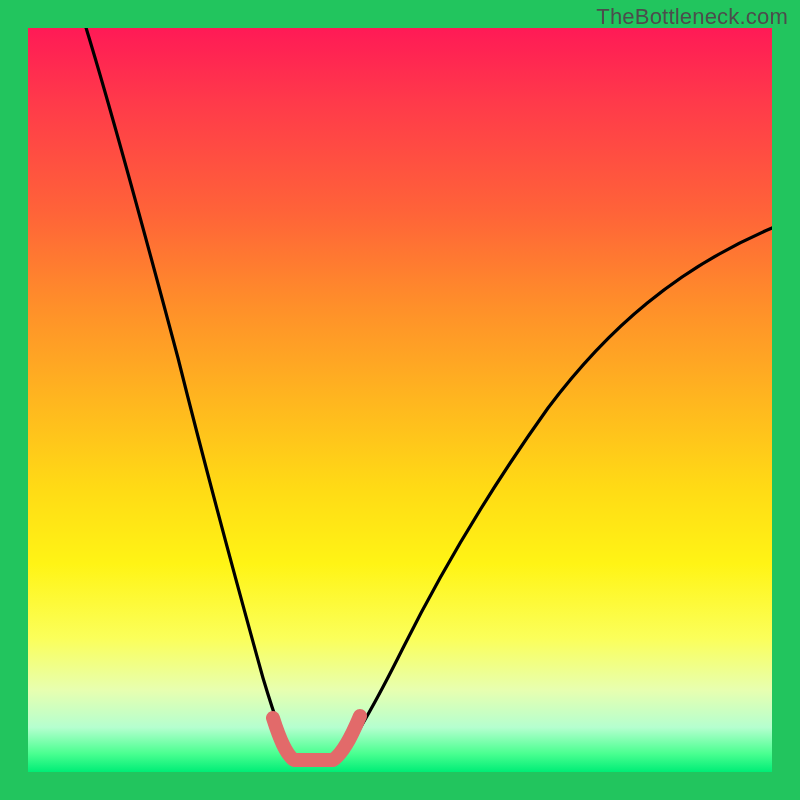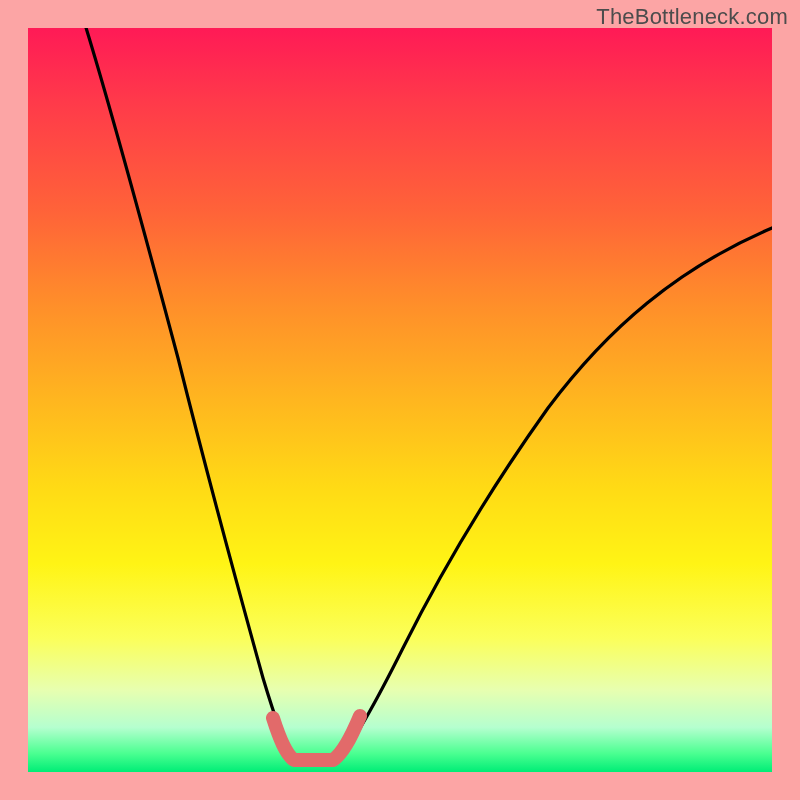--- a/index.html
+++ b/index.html
@@ -7,21 +7,21 @@
     width: 800px;
     height: 800px;
     background: #000;
     position: relative;
     overflow: hidden;
     font-family: Arial, Helvetica, sans-serif;
   }
   .frame {
     position: absolute;
     inset: 0;
-    background: #fca5a5;
+    background: #22c55e;
     text-align: right;
   }
   .plot-area {
     position: absolute;
     left: 28px;
     top: 28px;
     width: 744px;
     height: 744px;
     overflow: hidden;
   }

